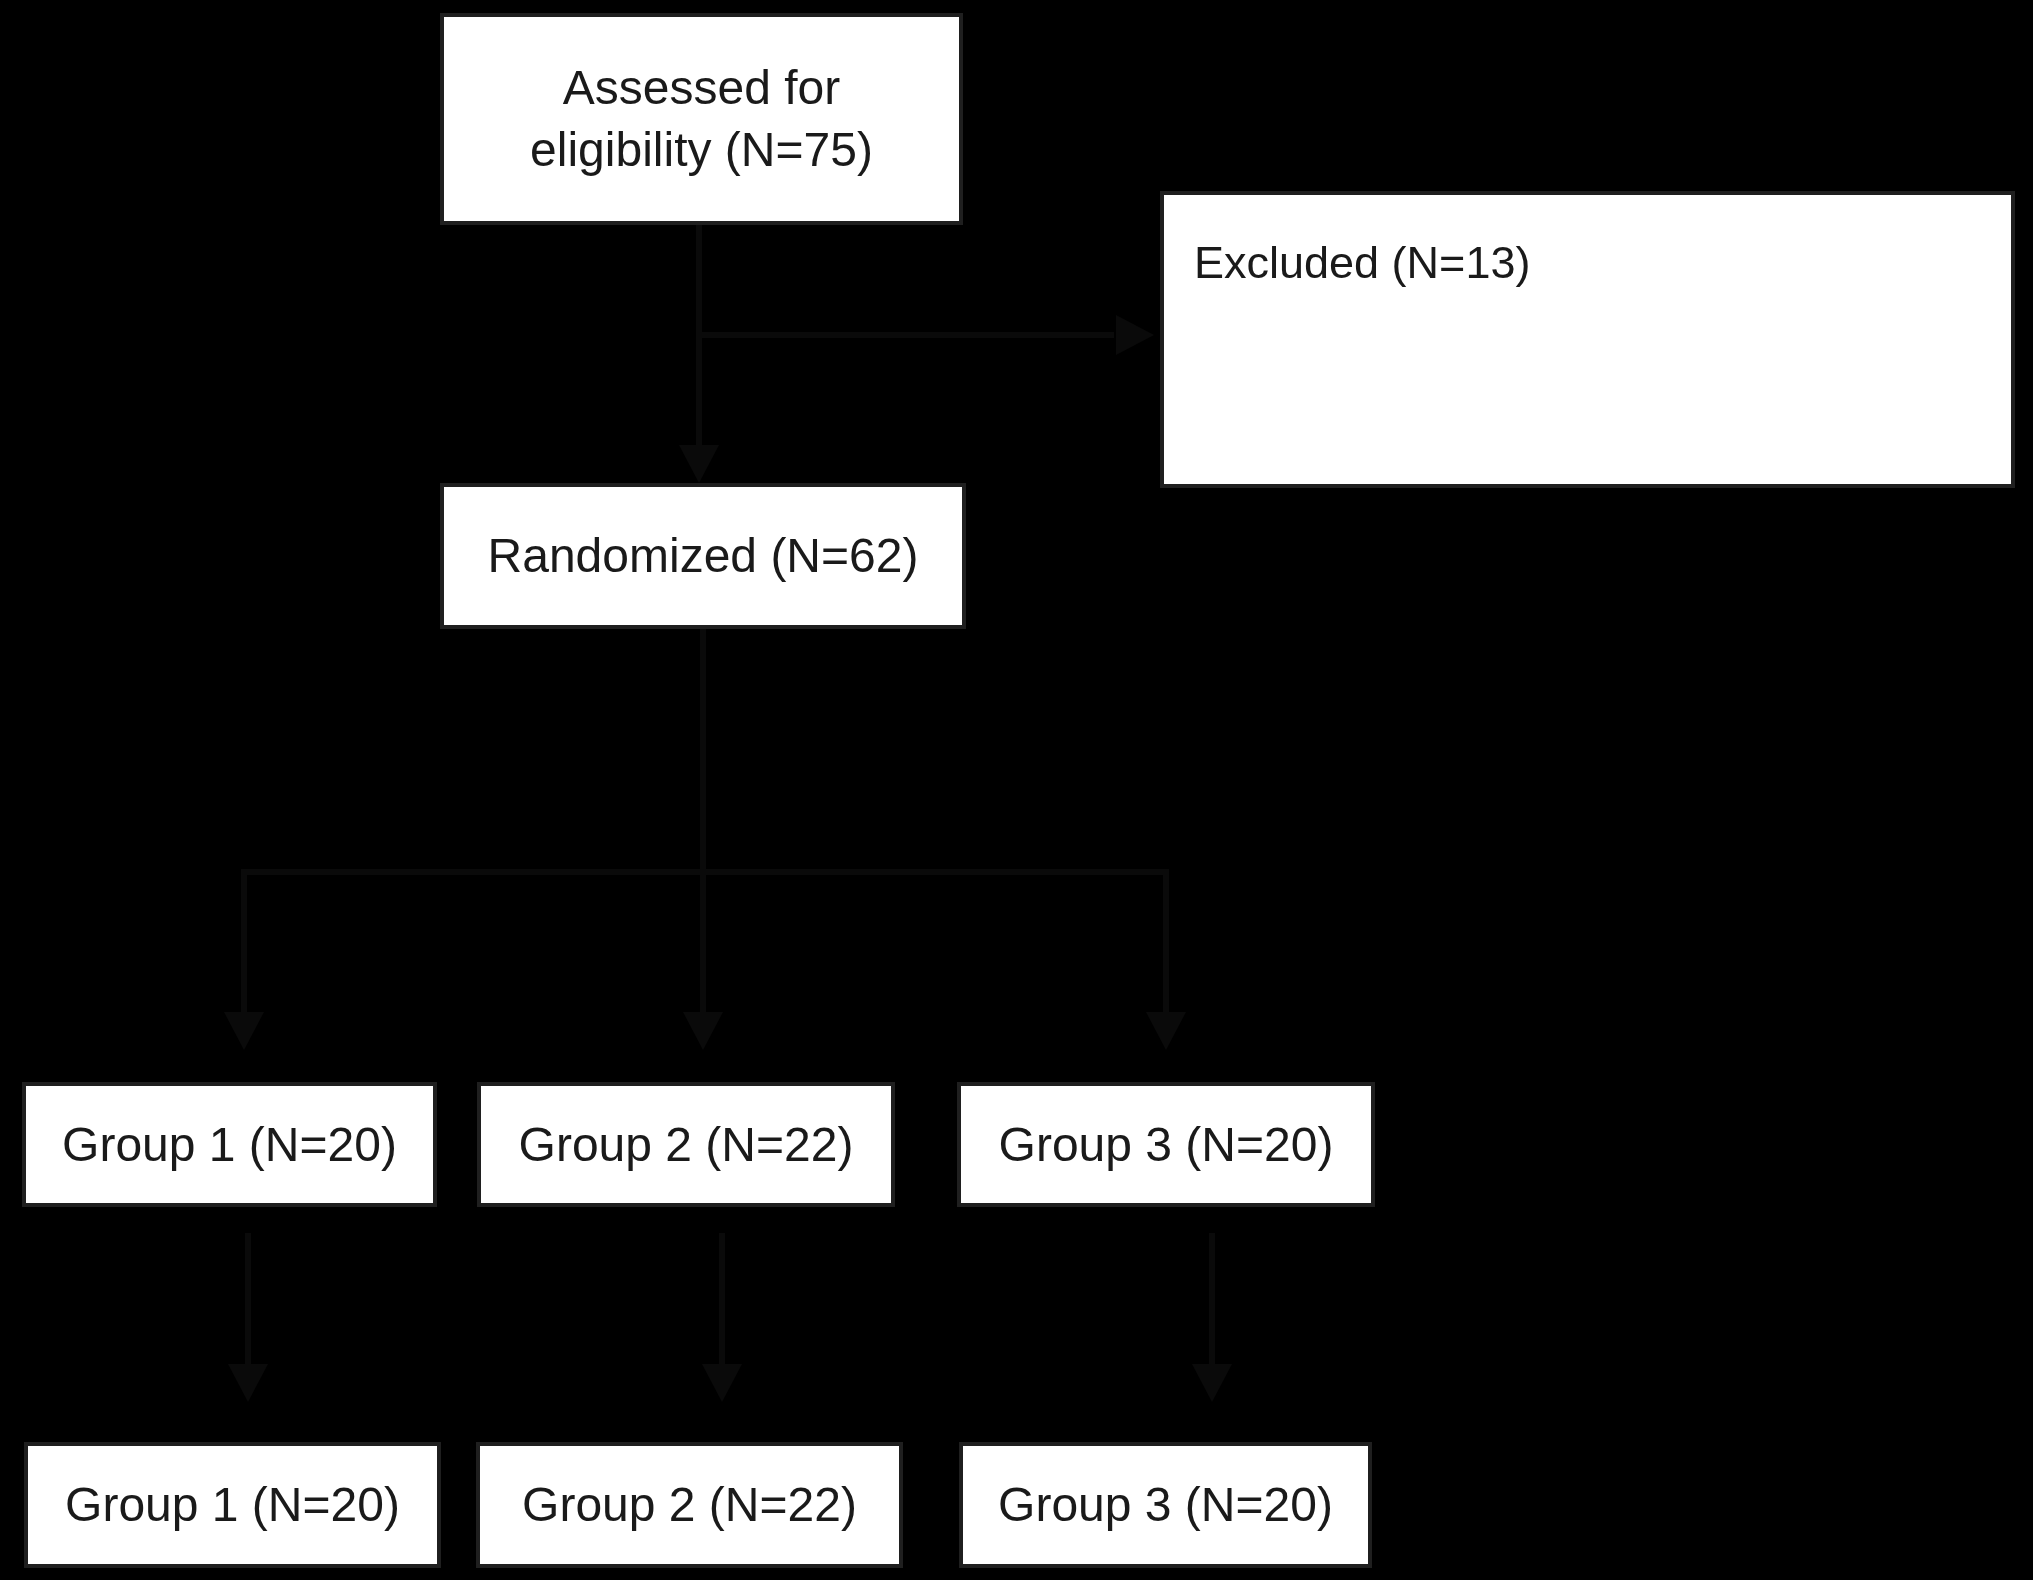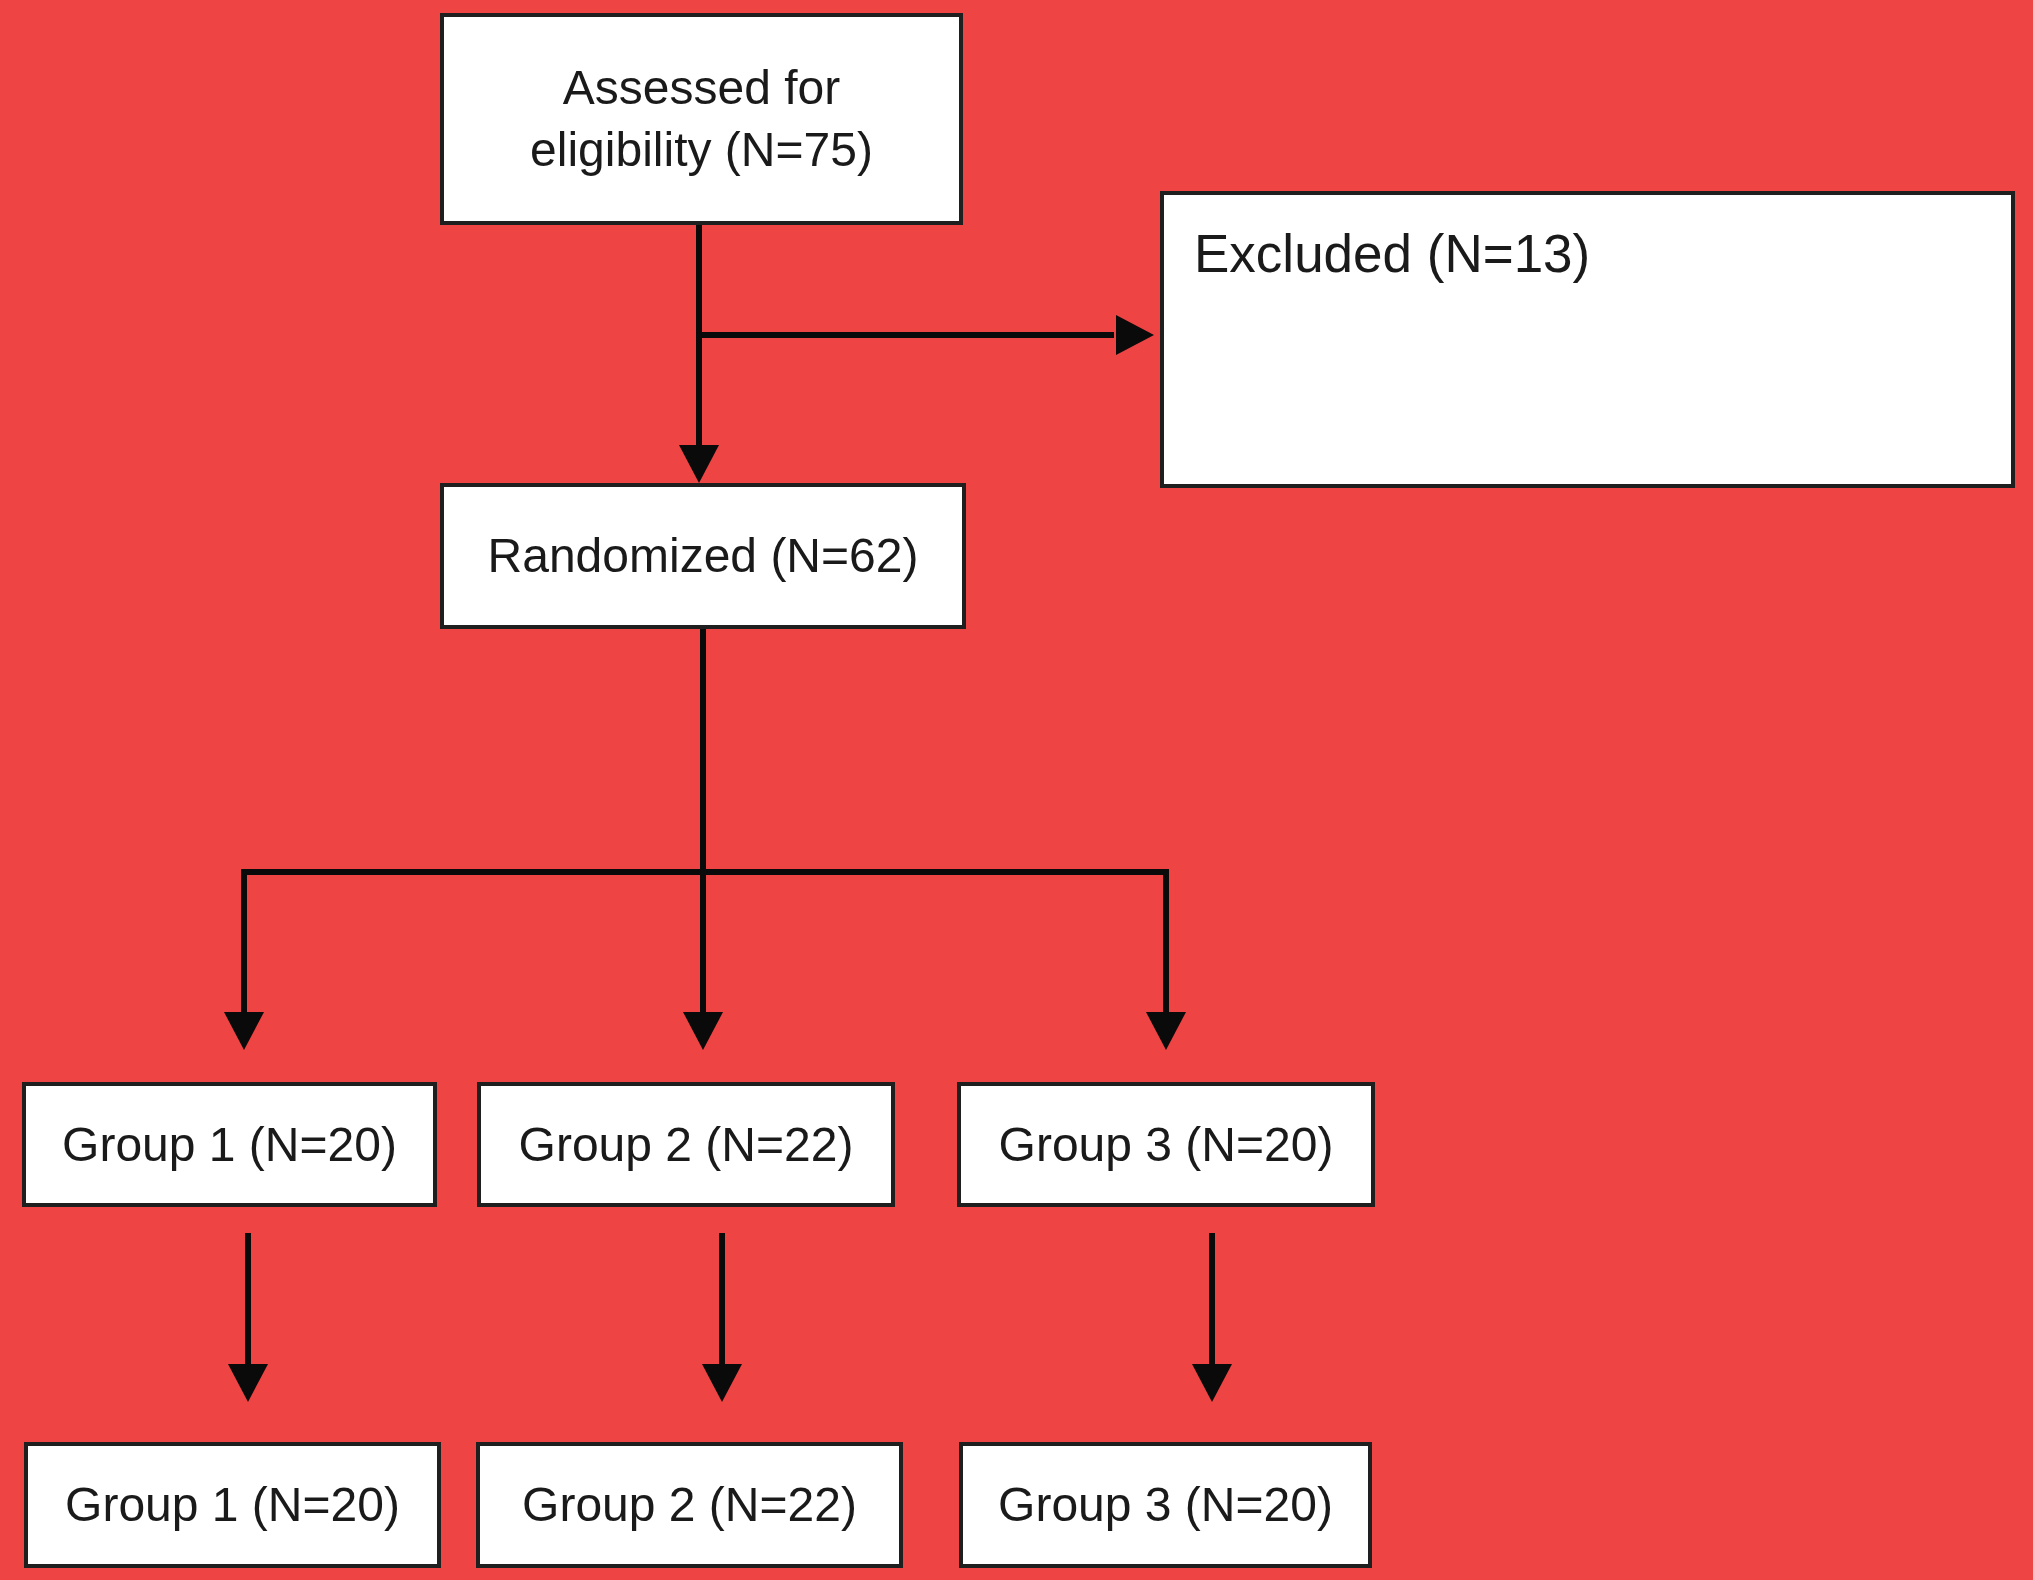--- a/index.html
+++ b/index.html
@@ -8,42 +8,42 @@
     --box-border: #1f1f1f;
     --arrow: #0a0a0a;
     --text: #1a1a1a;
   }
   * { box-sizing: border-box; }
   html, body { margin: 0; padding: 0; background: #ffffff; }
   .canvas {
     position: relative;
     width: 2033px;
     height: 1580px;
-    background: #ef4444;
+    background: #000000;
     font-family: "Liberation Sans", sans-serif;
     color: var(--text);
     overflow: hidden;
   }
   .box {
     position: absolute;
     border: 4px solid var(--box-border);
     background: #ffffff;
     display: flex;
     align-items: center;
     justify-content: center;
     text-align: center;
     font-size: 48px;
     line-height: 62px;
     white-space: pre-line;
   }
   .box.excluded {
     display: block;
     text-align: left;
-    padding: 28px 14px 0 30px;
-    font-size: 53px;
+    padding: 37px 14px 0 30px;
+    font-size: 45px;
     line-height: 62px;
     white-space: normal;
   }
   .excluded-title { display: block; }
   .excluded ul { margin: 0; padding: 0; list-style: none; }
   .excluded li { position: relative; padding-left: 64px; white-space: nowrap; }
   .excluded li::before { content: "\2022"; position: absolute; left: 8px; }
   .stage {
     position: absolute;
     background: var(--stage-fill);

